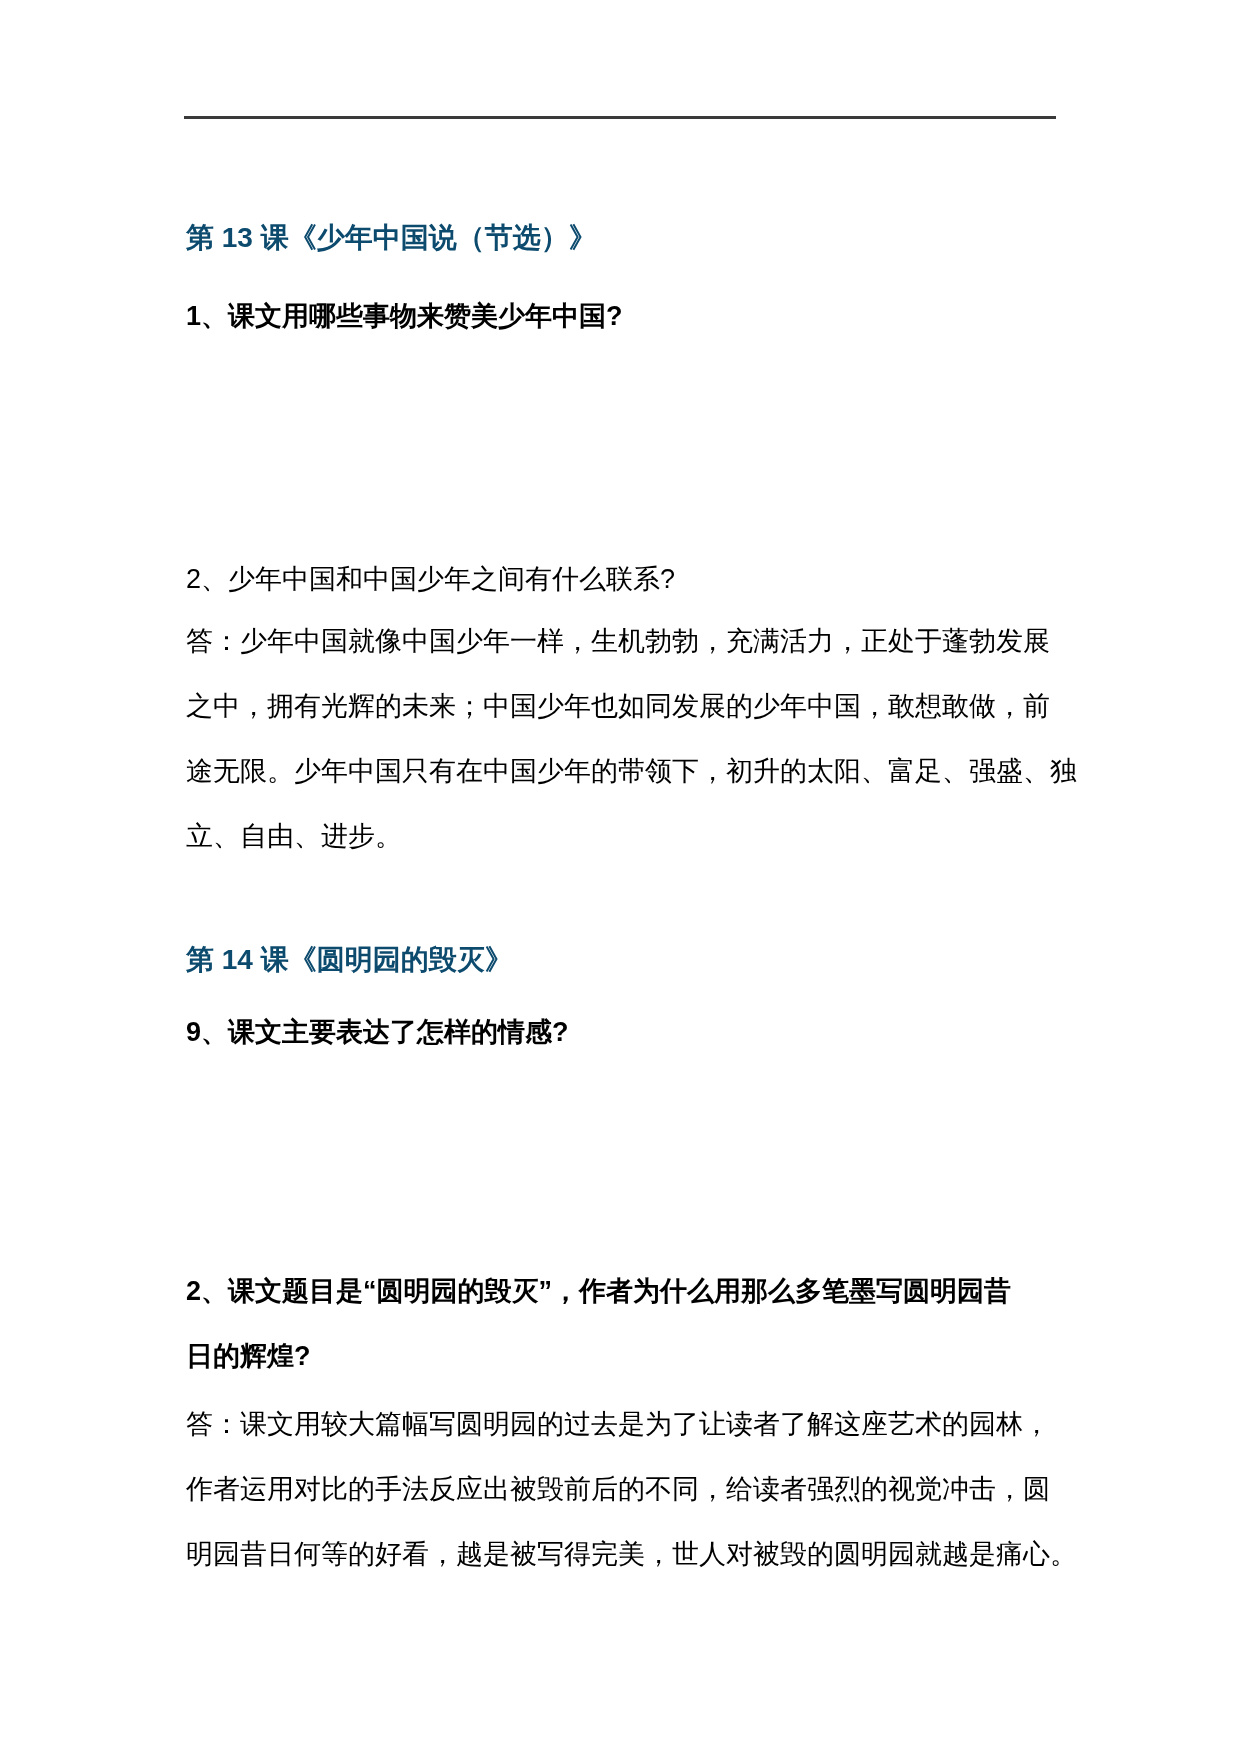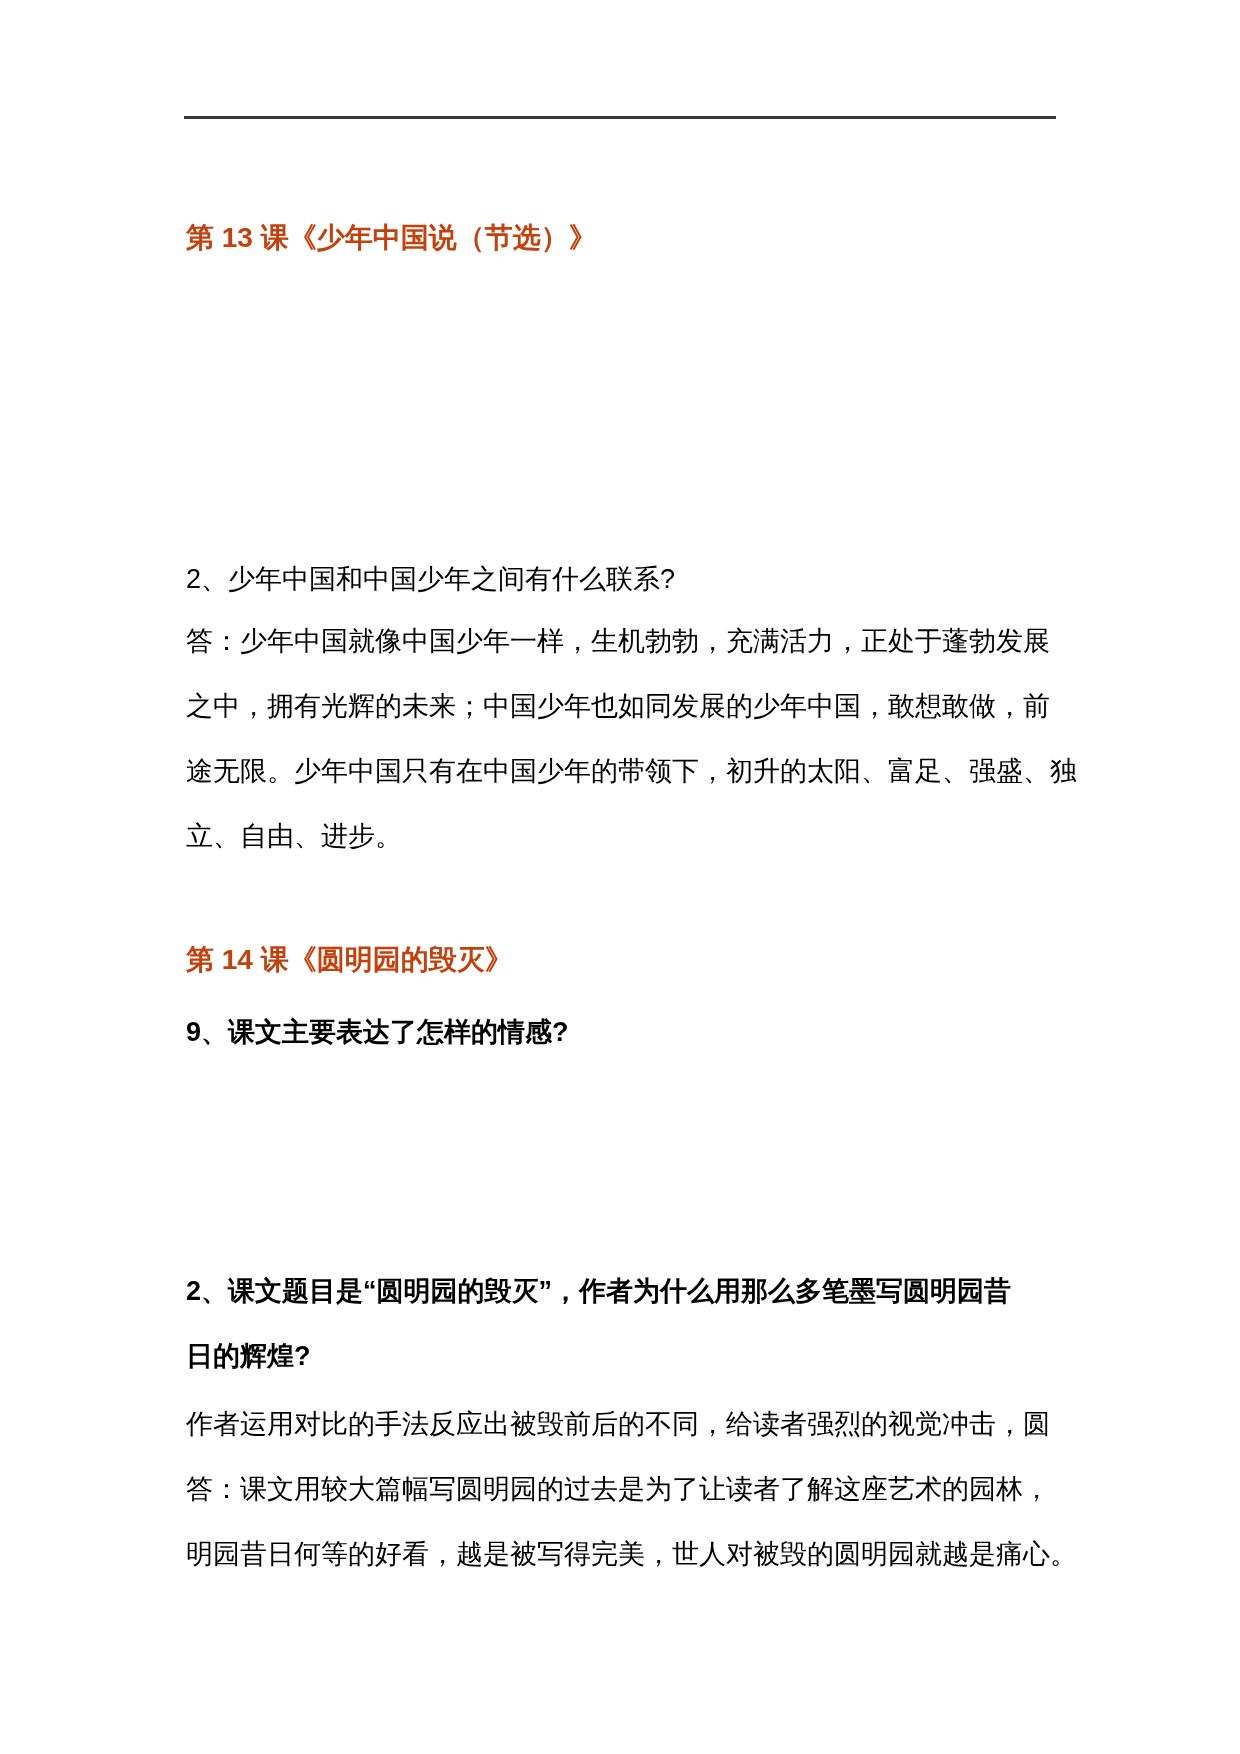--- a/index.html
+++ b/index.html
@@ -29,39 +29,42 @@
     left: 186px;
     width: 872px;
     font-size: 27px;
     line-height: 65px;
     white-space: nowrap;
   }
   .para .line {
     height: 65px;
   }
   .heading {
-    color: #c2410c;
+    color: #0c4a6e;
     font-weight: bold;
     font-size: 28px;
   }
   .bold {
     font-weight: bold;
   }
 </style>
 </head>
 <body>
 
 <div class="page">
 
   <div class="header-rule"></div>
 
   <div class="para heading" style="top:205px">
     <div class="line">第 13 课《少年中国说（节选）》</div>
   </div>
 
+  <div class="para bold" style="top:284px">
+    <div class="line">1、课文用哪些事物来赞美少年中国?</div>
+  </div>
 
 
   <div class="para" style="top:547px">
     <div class="line">2、少年中国和中国少年之间有什么联系?</div>
   </div>
 
   <div class="para" style="top:609px">
     <div class="line">答：少年中国就像中国少年一样，生机勃勃，充满活力，正处于蓬勃发展</div>
     <div class="line">之中，拥有光辉的未来；中国少年也如同发展的少年中国，敢想敢做，前</div>
     <div class="line">途无限。少年中国只有在中国少年的带领下，初升的太阳、富足、强盛、独</div>
@@ -76,18 +79,18 @@
     <div class="line">9、课文主要表达了怎样的情感?</div>
   </div>
 
 
   <div class="para bold" style="top:1259px">
     <div class="line">2、课文题目是“圆明园的毁灭”，作者为什么用那么多笔墨写圆明园昔</div>
     <div class="line">日的辉煌?</div>
   </div>
 
   <div class="para" style="top:1392px">
+    <div class="line">答：课文用较大篇幅写圆明园的过去是为了让读者了解这座艺术的园林，</div>
     <div class="line">作者运用对比的手法反应出被毁前后的不同，给读者强烈的视觉冲击，圆</div>
-    <div class="line">答：课文用较大篇幅写圆明园的过去是为了让读者了解这座艺术的园林，</div>
     <div class="line">明园昔日何等的好看，越是被写得完美，世人对被毁的圆明园就越是痛心。</div>
   </div>
 
 </div>
 
 </body></html>

